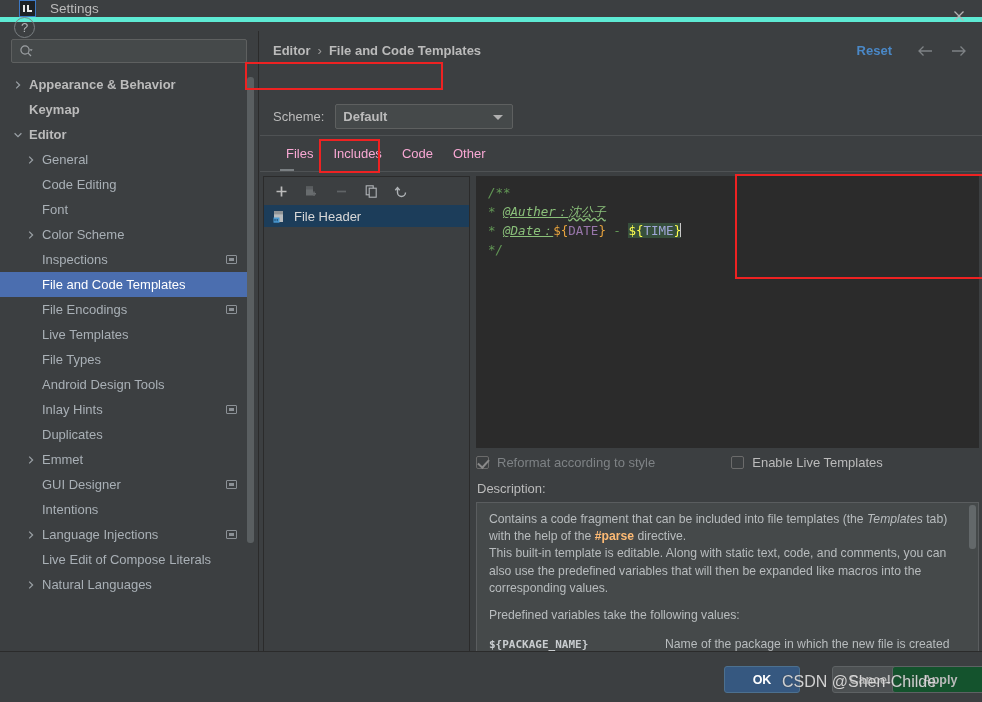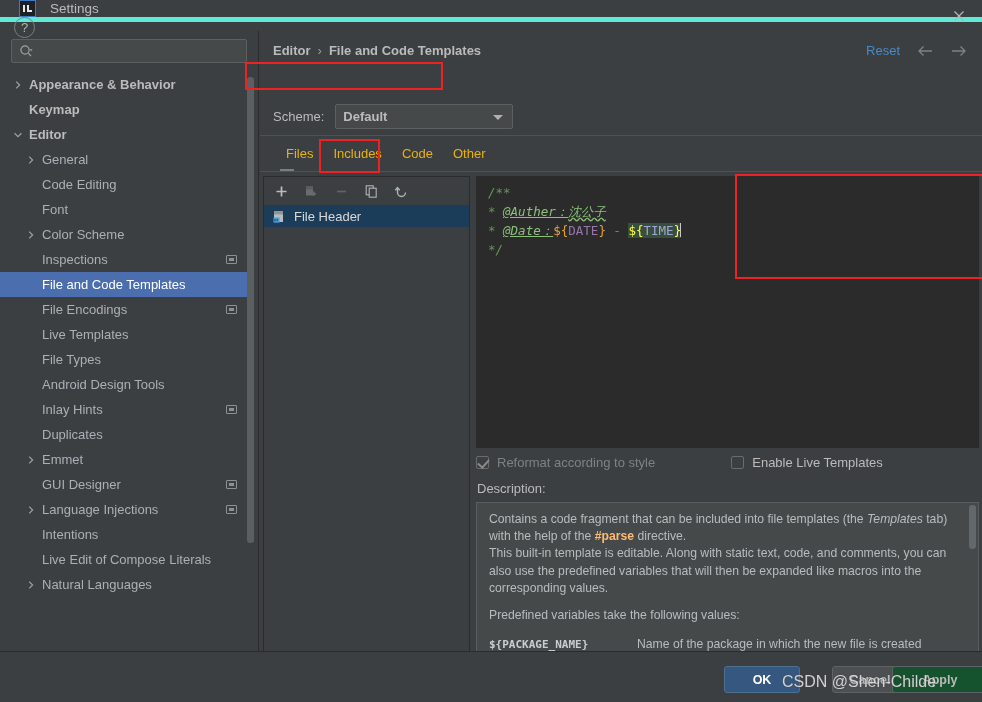--- a/index.html
+++ b/index.html
@@ -140,22 +140,22 @@
     width: 722px; height: 620px;
     background: #3c3f41;
   }
   .breadcrumb {
     position: absolute; left: 13px; top: 12px;
     display: flex; align-items: center;
     font-size: 13px; font-weight: bold; color: #bbbbbb;
   }
   .bc-sep { margin: 0 7px; color: #9a9a9a; font-weight: normal; }
   .reset-link {
-    position: absolute; right: 82px; top: 12px;
-    color: #4a88c7; font-size: 13px; font-weight: normal;
+    position: absolute; right: 90px; top: 12px;
+    color: #4a88c7; font-size: 13px; font-weight: bold;
     cursor: pointer;
   }
   .nav-arrow {
     position: absolute; top: 12px;
     width: 19px; height: 16px; cursor: pointer;
   }
   .nav-back { right: 47px; }
   .nav-fwd  { right: 14px; }
 
   .scheme-row {
@@ -186,21 +186,21 @@
     width: 722px; height: 1px; background: #4f5254;
   }
 
   
   .tabs {
     position: absolute; left: 0; top: 112px;
     width: 722px; height: 27px;
     display: flex; align-items: flex-start;
   }
   .tab {
-    font-size: 13px; color: #eab308;
+    font-size: 13px; color: #f9a8d4;
     padding: 3px 10px 7px 10px;
     cursor: pointer;
     position: relative;
   }
   .tab:first-child { margin-left: 16px; }
   .tab-underline-stub {
     position: absolute;
     left: 20px; top: 138px;
     width: 14px; height: 2px;
     background: #7a7f82;
@@ -330,21 +330,21 @@
     border: 1px solid #5a5d5f;
     overflow: hidden;
     padding: 8px 12px 0 12px;
     color: #b8bcbe;
     font-size: 12.2px;
     line-height: 17.2px;
   }
   .desc-box i { font-style: italic; }
   .desc-box b { font-weight: bold; color: #fdba74; }
   .var-table { margin-top: 12px; }
-  .var-row { display: flex; margin-bottom: 15px; }
+  .var-row { display: flex; margin-bottom: 15px; gap: 28px; }
   .var-name {
     width: 148px; flex: none;
     font-family: "DejaVu Sans Mono", monospace;
     font-size: 11px; font-weight: bold; color: #c9cdd0;
   }
   .var-desc { font-size: 12.2px; color: #b8bcbe; }
   .desc-sb {
     position: absolute; right: 2px; top: 2px;
     width: 7px; height: 44px;
     background: #63686a; border-radius: 3px;
@@ -505,29 +505,29 @@
               <path d="M3.2 1.6 L6.6 5 L3.2 8.4" stroke="#9aa0a5" stroke-width="1.25" fill="none"></path>
             </svg></span>
           <span class="tree-label">Emmet</span>
         </div>
         <div class="tree-item" style="padding-left: 26px;">
           <span class="chev blank"></span>
           <span class="tree-label">GUI Designer</span>
           <span class="proj-badge"></span>
         </div>
         <div class="tree-item" style="padding-left: 26px;">
+          <span class="chev blank"></span>
+          <span class="tree-label">Intentions</span>
+        </div>
+        <div class="tree-item" style="padding-left: 26px;">
           <span class="chev"><svg width="10" height="10" viewBox="0 0 10 10">
               <path d="M3.2 1.6 L6.6 5 L3.2 8.4" stroke="#9aa0a5" stroke-width="1.25" fill="none"></path>
             </svg></span>
           <span class="tree-label">Language Injections</span>
           <span class="proj-badge"></span>
-        </div>
-        <div class="tree-item" style="padding-left: 26px;">
-          <span class="chev blank"></span>
-          <span class="tree-label">Intentions</span>
         </div>
         <div class="tree-item" style="padding-left: 26px;">
           <span class="chev blank"></span>
           <span class="tree-label">Live Edit of Compose Literals</span>
         </div>
         <div class="tree-item" style="padding-left: 26px;">
           <span class="chev"><svg width="10" height="10" viewBox="0 0 10 10">
               <path d="M3.2 1.6 L6.6 5 L3.2 8.4" stroke="#9aa0a5" stroke-width="1.25" fill="none"></path>
             </svg></span>
           <span class="tree-label">Natural Languages</span>

